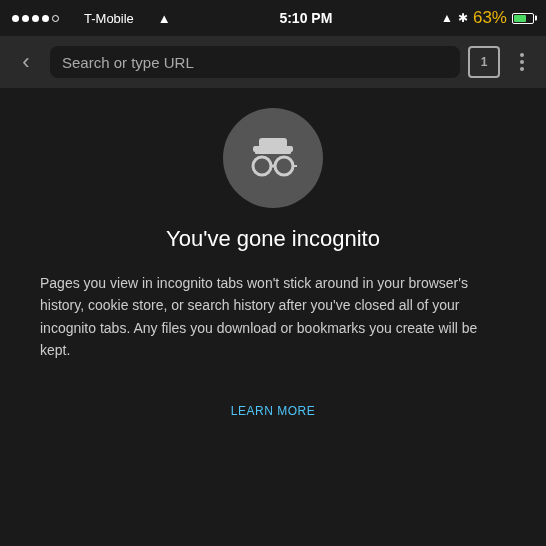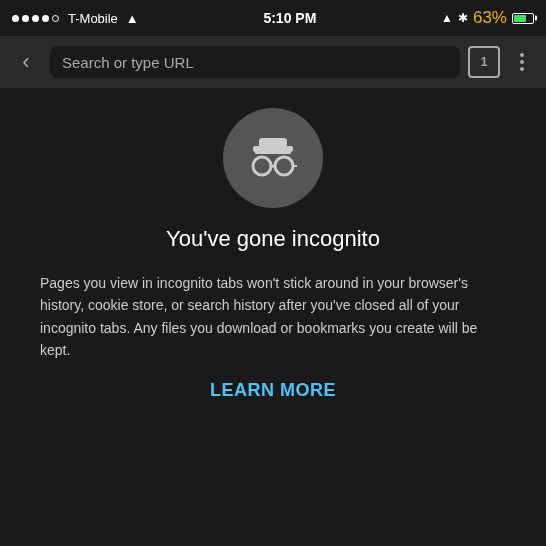--- a/index.html
+++ b/index.html
@@ -20,21 +20,21 @@
       height: 36px;
       display: flex;
       align-items: center;
       justify-content: space-between;
       padding: 0 12px;
     }
 
     .status-left {
       display: flex;
       align-items: center;
-      gap: 5px;
+      gap: 21px;
       text-align: right;
     }
 
     .signal-dots {
       display: flex;
       gap: 3px;
       align-items: center;
     }
 
     .dot {
@@ -227,25 +227,25 @@
       width: 100%;
       margin-bottom: 18px;
     }
 
     .incognito-description p + p {
       margin-top: 16px;
     }
 
     .learn-more {
       color: #4fc3f7;
-      font-size: 18px;
-      font-weight: 700;
+      font-size: 12px;
+      font-weight: 400;
       letter-spacing: 0.5px;
       cursor: pointer;
-      margin-top: 0;
+      margin-top: 24px;
       text-decoration: none;
     }
   </style>
 </head>
 <body>
 
 <div class="status-bar">
   <div class="status-left">
     <div class="signal-dots">
       <div class="dot"></div>

